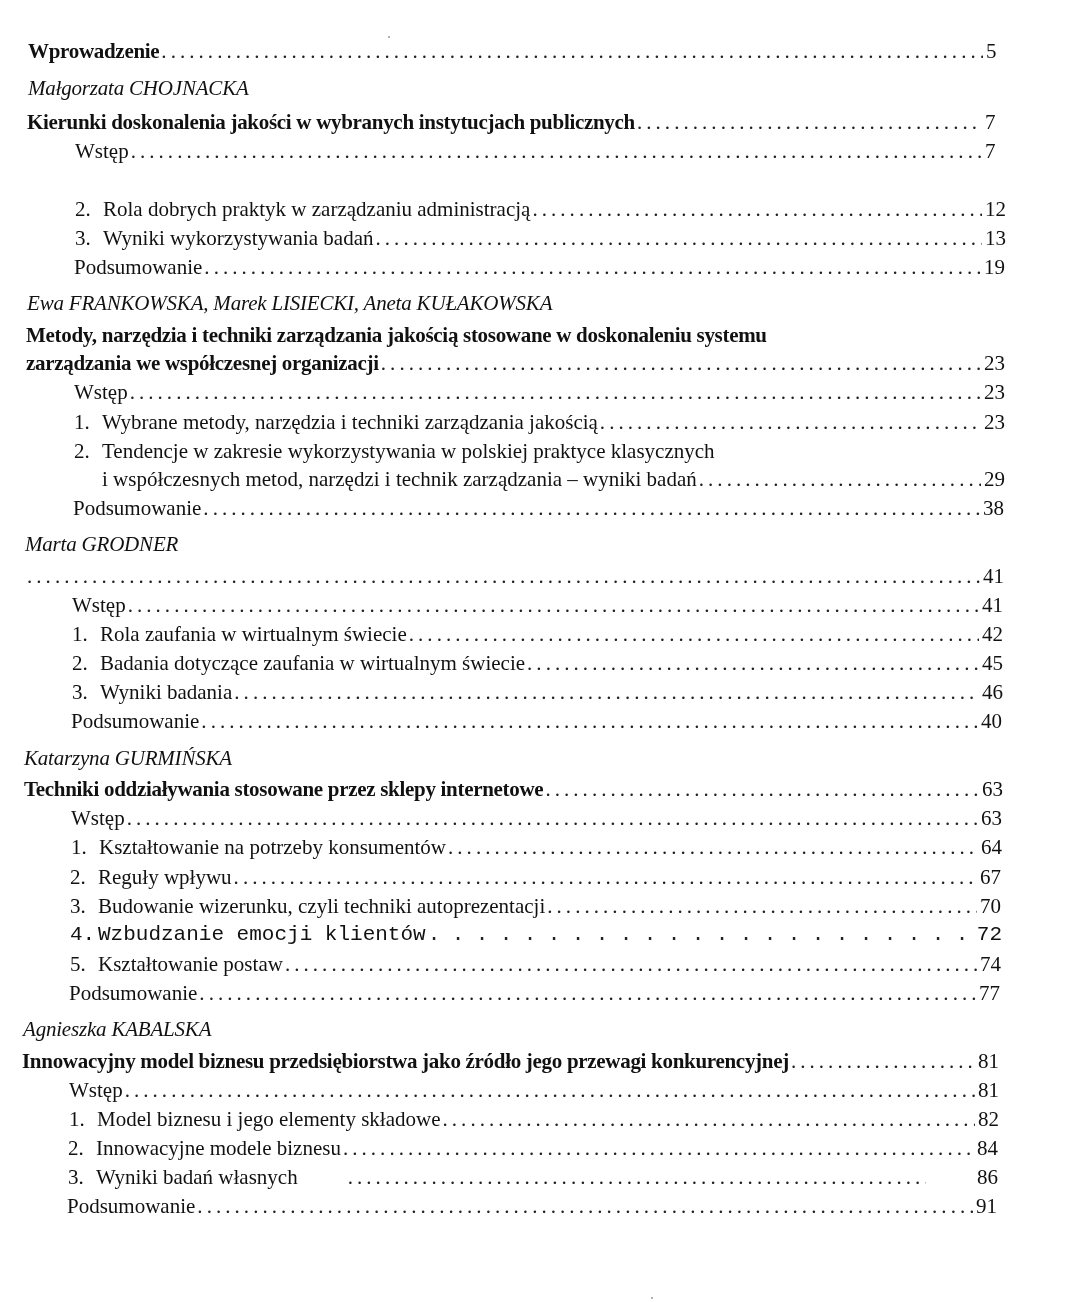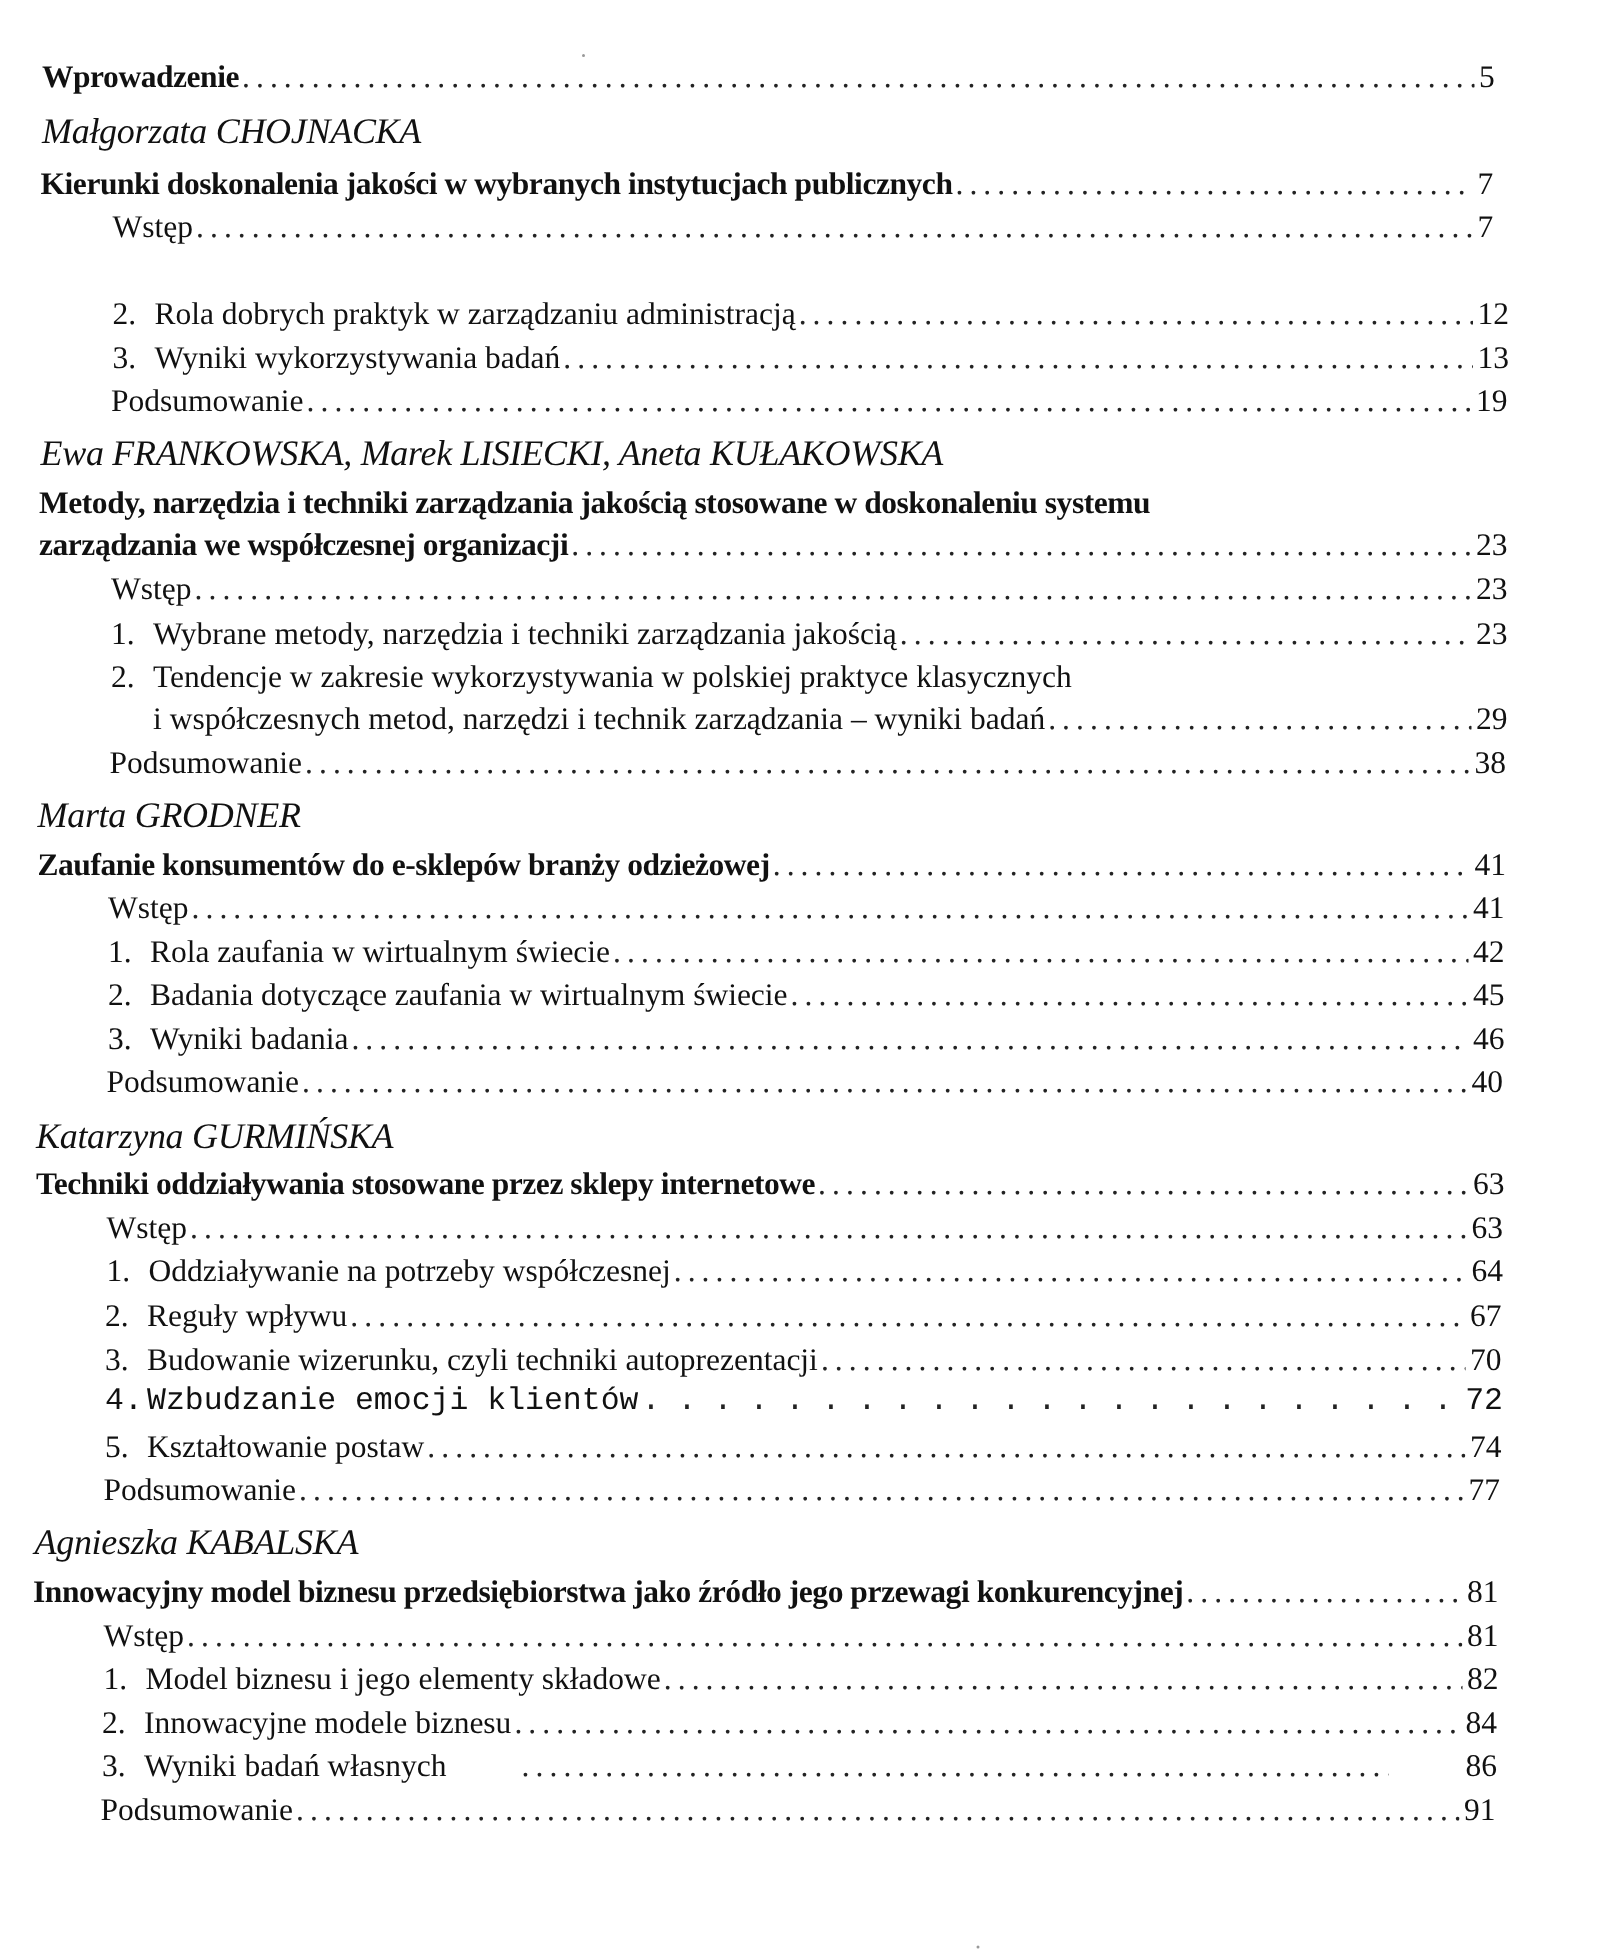--- a/index.html
+++ b/index.html
@@ -5,21 +5,21 @@
   html, body { margin: 0; padding: 0; background: #ffffff; }
   body { width: 1072px; height: 1302px; position: relative; overflow: hidden;
          font-family: "Liberation Serif", "DejaVu Serif", serif; color: #111; }
   #toc { position: absolute; left: 0; top: 0; width: 1072px; height: 1302px; }
   .row { position: absolute; display: flex; align-items: baseline; font-size: 21px; line-height: 26px; white-space: nowrap; }
   .row .title { flex: 0 0 auto; }
   .row .leader { flex: 1 1 auto; overflow: hidden; margin: 0 3px 0 2px; letter-spacing: 3.2px; color: #222; font-weight: normal; font-style: normal; }
   .row .leader::before { content: ". . . . . . . . . . . . . . . . . . . . . . . . . . . . . . . . . . . . . . . . . . . . . . . . . . . . . . . . . . . . . . . . . . . . . . . . . . . . . . . . . . . . . . . . . . . . . . . . . . . . . . . . . . . . . . . . . . . . . . . . . . . . . . . . . . . . . . . . . . . . . . . . . . . . . . . . . . . . . . . . . . . . . . . . . . . . . . . . . . . . . . . . . . . . . . . . . . . . . . . . . . . . . . . . . . . . . . . . . . . . . . . ."; letter-spacing: 0; word-spacing: -1.2px; }
   .row .page { flex: 0 0 auto; min-width: 22px; text-align: left; font-weight: normal; }
   .row.bold .title { font-weight: bold; font-size: 21px; letter-spacing: -0.3px; }
-  .author { position: absolute; font-style: italic; font-size: 24px; line-height: 26px; white-space: nowrap; letter-spacing: -0.2px; }
+  .author { position: absolute; font-style: italic; font-size: 21px; line-height: 26px; white-space: nowrap; letter-spacing: -0.2px; }
   .plain { position: absolute; font-size: 21px; line-height: 26px; white-space: nowrap; }
   .plain.bold { font-weight: bold; letter-spacing: -0.3px; }
   .num { display: inline-block; width: 28px; }
   .smudge { position: absolute; width: 2px; height: 2px; background: #999; border-radius: 1px; }
 </style>
 </head>
 <body>
 
 <div id="toc">
 
@@ -80,21 +80,20 @@
     <span class="page">29</span>
   </div>
   <div class="row" style="left:73px; top:495px; width:932px;">
     <span class="title">Podsumowanie</span>
     <span class="leader"></span>
     <span class="page">38</span>
   </div>
 
   <div class="author" style="left:25px; top:531px;">Marta GRODNER</div>
   <div class="row bold" style="left:25px; top:563px; width:980px;">
-    <span class="title">Zaufanie konsumentów do e-sklepów branży odzieżowej</span>
     <span class="leader"></span>
     <span class="page">41</span>
   </div>
   <div class="row" style="left:72px; top:592px; width:932px;">
     <span class="title">Wstęp</span>
     <span class="leader"></span>
     <span class="page">41</span>
   </div>
   <div class="row" style="left:72px; top:621px; width:932px;">
     <span class="title"><span class="num">1.</span><span>Rola zaufania w wirtualnym świecie</span></span>
@@ -122,21 +121,21 @@
     <span class="title">Techniki oddziaływania stosowane przez sklepy internetowe</span>
     <span class="leader"></span>
     <span class="page">63</span>
   </div>
   <div class="row" style="left:71px; top:805px; width:932px;">
     <span class="title">Wstęp</span>
     <span class="leader"></span>
     <span class="page">63</span>
   </div>
   <div class="row" style="left:71px; top:834px; width:932px;">
-    <span class="title"><span class="num">1.</span><span>Oddziaływanie na potrzeby współczesnej</span></span>
+    <span class="title"><span class="num">1.</span><span>Kształtowanie na potrzeby konsumentów</span></span>
     <span class="leader"></span>
     <span class="page">64</span>
   </div>
   <div class="row" style="left:70px; top:864px; width:932px;">
     <span class="title"><span class="num">2.</span><span>Reguły wpływu</span></span>
     <span class="leader"></span>
     <span class="page">67</span>
   </div>
   <div class="row" style="left:70px; top:893px; width:932px;">
     <span class="title"><span class="num">3.</span><span>Budowanie wizerunku, czyli techniki autoprezentacji</span></span>

